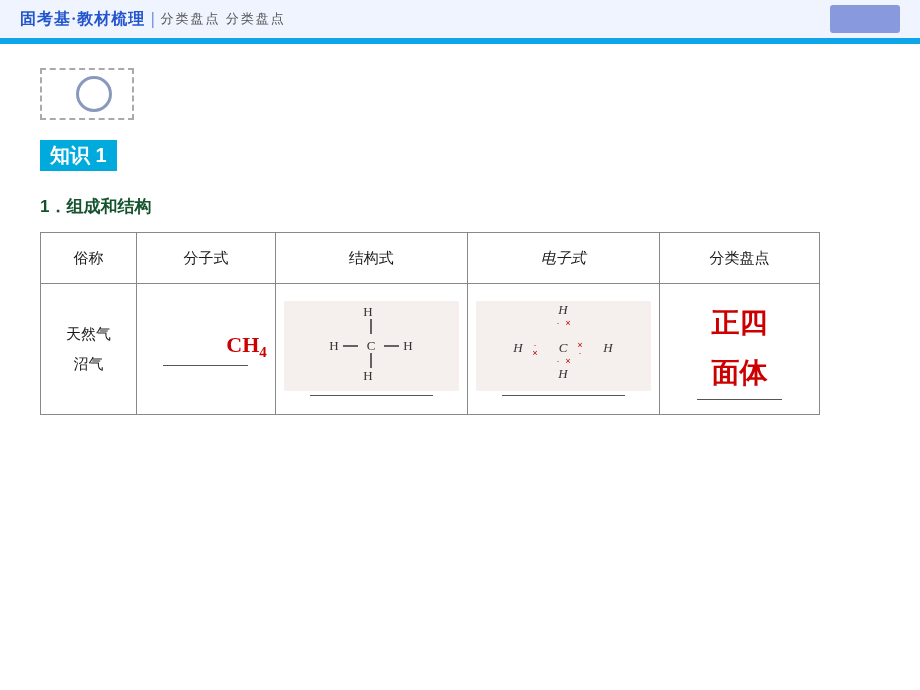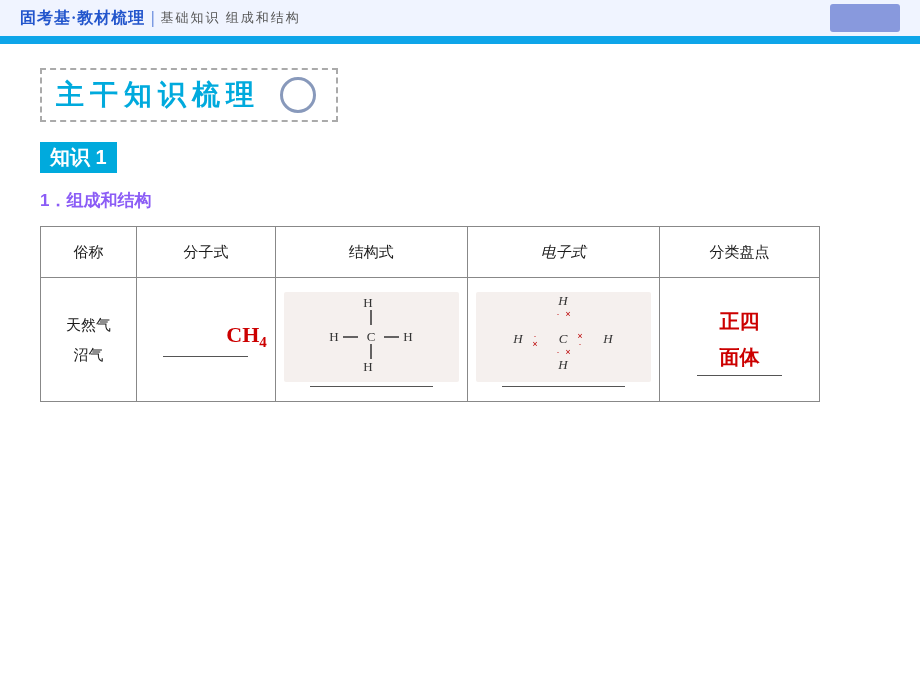--- a/index.html
+++ b/index.html
@@ -10,21 +10,21 @@
       font-family: "SimSun", "宋体", "Microsoft YaHei", serif;
       overflow: hidden;
       position: relative;
     }
 
     
     .header-bar {
       display: flex;
       align-items: center;
       background: #f0f4ff;
-      border-bottom: 8px solid #0ea5e9;
+      border-bottom: 6px solid #0ea5e9;
       padding: 8px 20px;
       height: 44px;
     }
     .header-main-title {
       font-size: 16px;
       font-weight: bold;
       color: #1a1a1a;
       letter-spacing: 1px;
     }
     .header-main-title span.highlight {
@@ -77,42 +77,42 @@
       border: 3px solid #8899bb;
       border-radius: 50%;
       margin-left: 20px;
       background: white;
     }
 
     
     .knowledge-label-row {
       display: flex;
       align-items: flex-start;
-      margin-bottom: 16px;
+      margin-bottom: 24px;
     }
     .knowledge-badge {
       background: #00aadd;
       color: white;
       font-size: 20px;
       font-weight: bold;
       padding: 2px 10px;
       font-family: "Microsoft YaHei", sans-serif;
     }
     .knowledge-desc {
       font-size: 17px;
       color: #1a1a1a;
       margin-left: 14px;
       font-family: "Microsoft YaHei", "宋体", sans-serif;
     }
 
     
     .sub-section-title {
       font-size: 17px;
       font-weight: bold;
-      color: #8b5cf6;
+      color: #14532d;
       margin-bottom: 14px;
       font-family: "Microsoft YaHei", "宋体", sans-serif;
     }
 
     
     .chem-table {
       border-collapse: collapse;
       width: 780px;
       border: 1.5px solid #888;
       padding-left: 33px;
@@ -184,21 +184,21 @@
       display: flex;
       align-items: center;
       justify-content: center;
       background: #f5f0ee;
       border-radius: 2px;
       height: 90px;
     }
 
     
     .shape-text {
-      font-size: 20px;
+      font-size: 28px;
       font-weight: bold;
       color: #cc0000;
       line-height: 1.8;
       display: block;
       text-align: center;
     }
     .shape-underline {
       display: block;
       border-bottom: 1.5px solid #555;
       width: 60%;
@@ -206,29 +206,28 @@
     }
   </style>
 </head>
 <body>
 
 <div class="header-bar">
   <span class="header-main-title">
     <span class="highlight">固考基·教材梳理</span>
   </span>
   <span class="header-separator">|</span>
-  <span class="header-sub">基础知识  组成和结构</span>
+  <span class="header-sub">分类盘点  分类盘点</span>
   <div class="header-accent"></div>
 </div>
 
 <div class="main-content">
 
   
   <div class="section-title-box">
-    <span class="section-title-text">主干知识梳理</span>
     <div class="section-circle"></div>
   </div>
 
   
   <div class="knowledge-label-row">
     <span class="knowledge-badge">知识 1</span>
   </div>
 
   
   <div class="sub-section-title">1．组成和结构</div>

